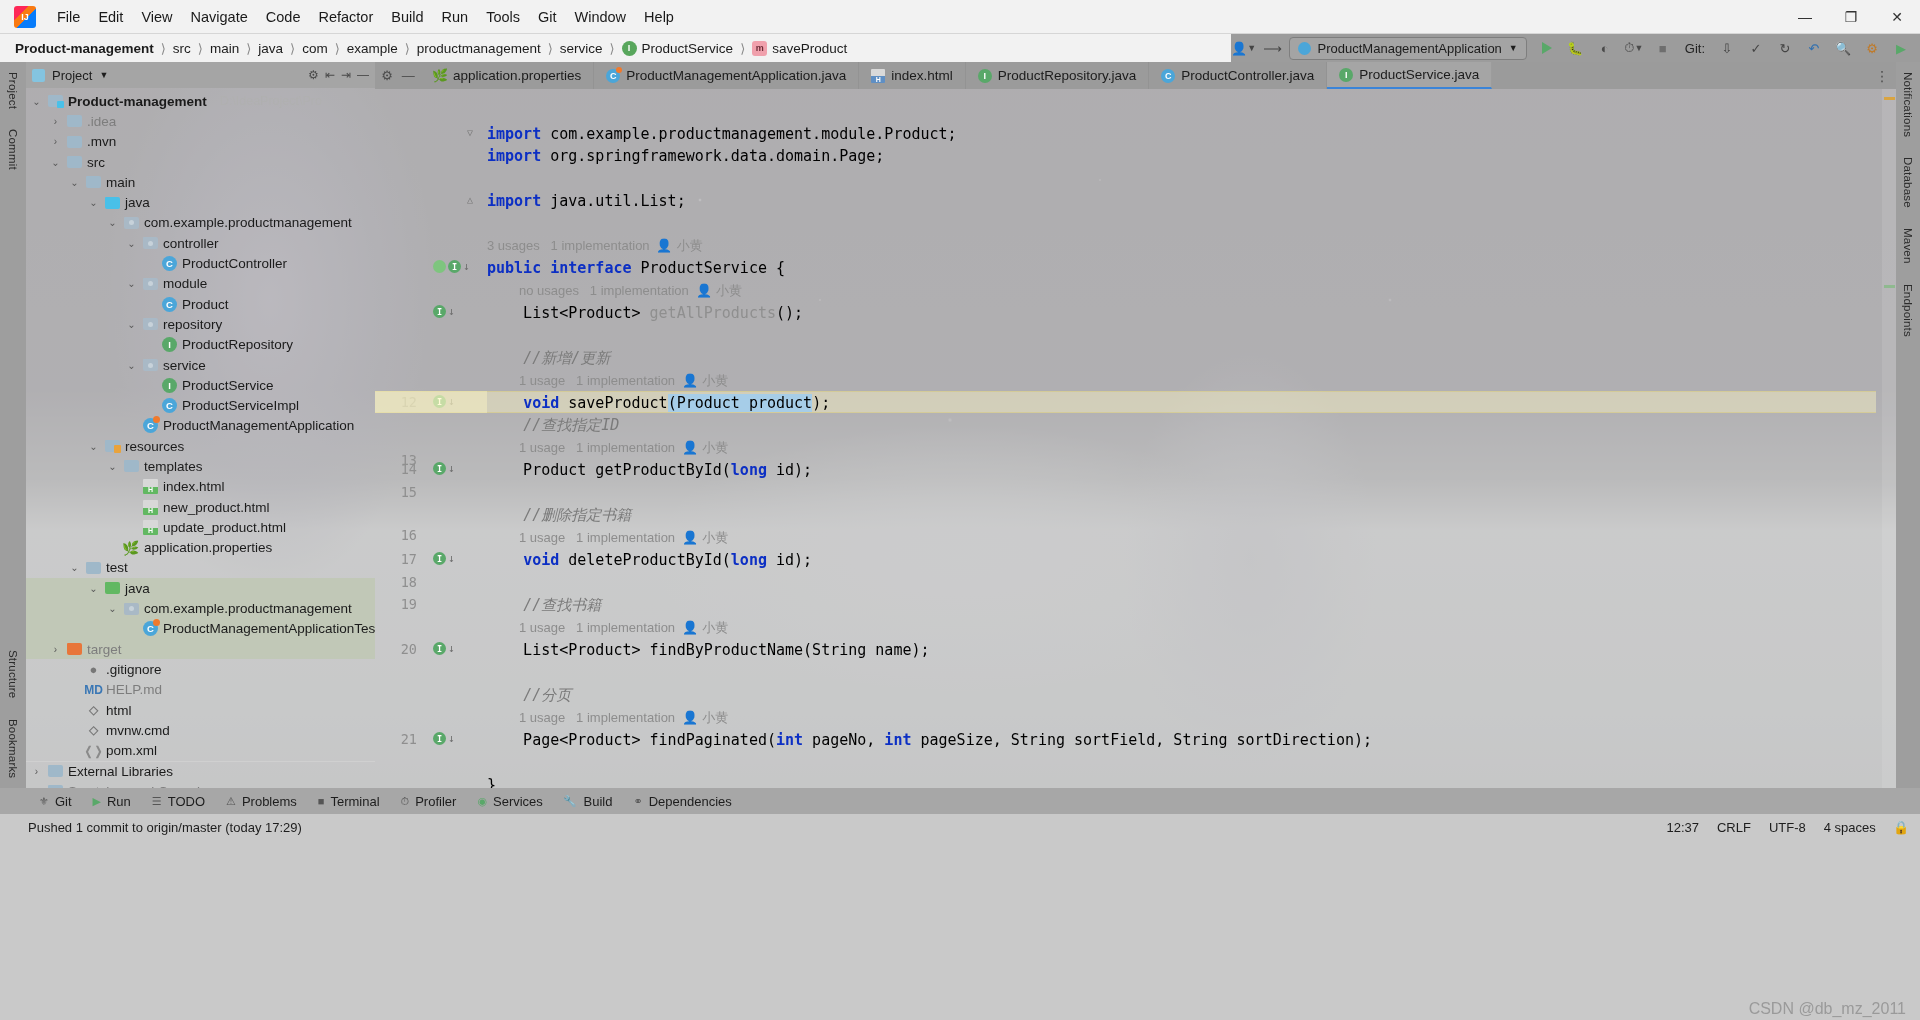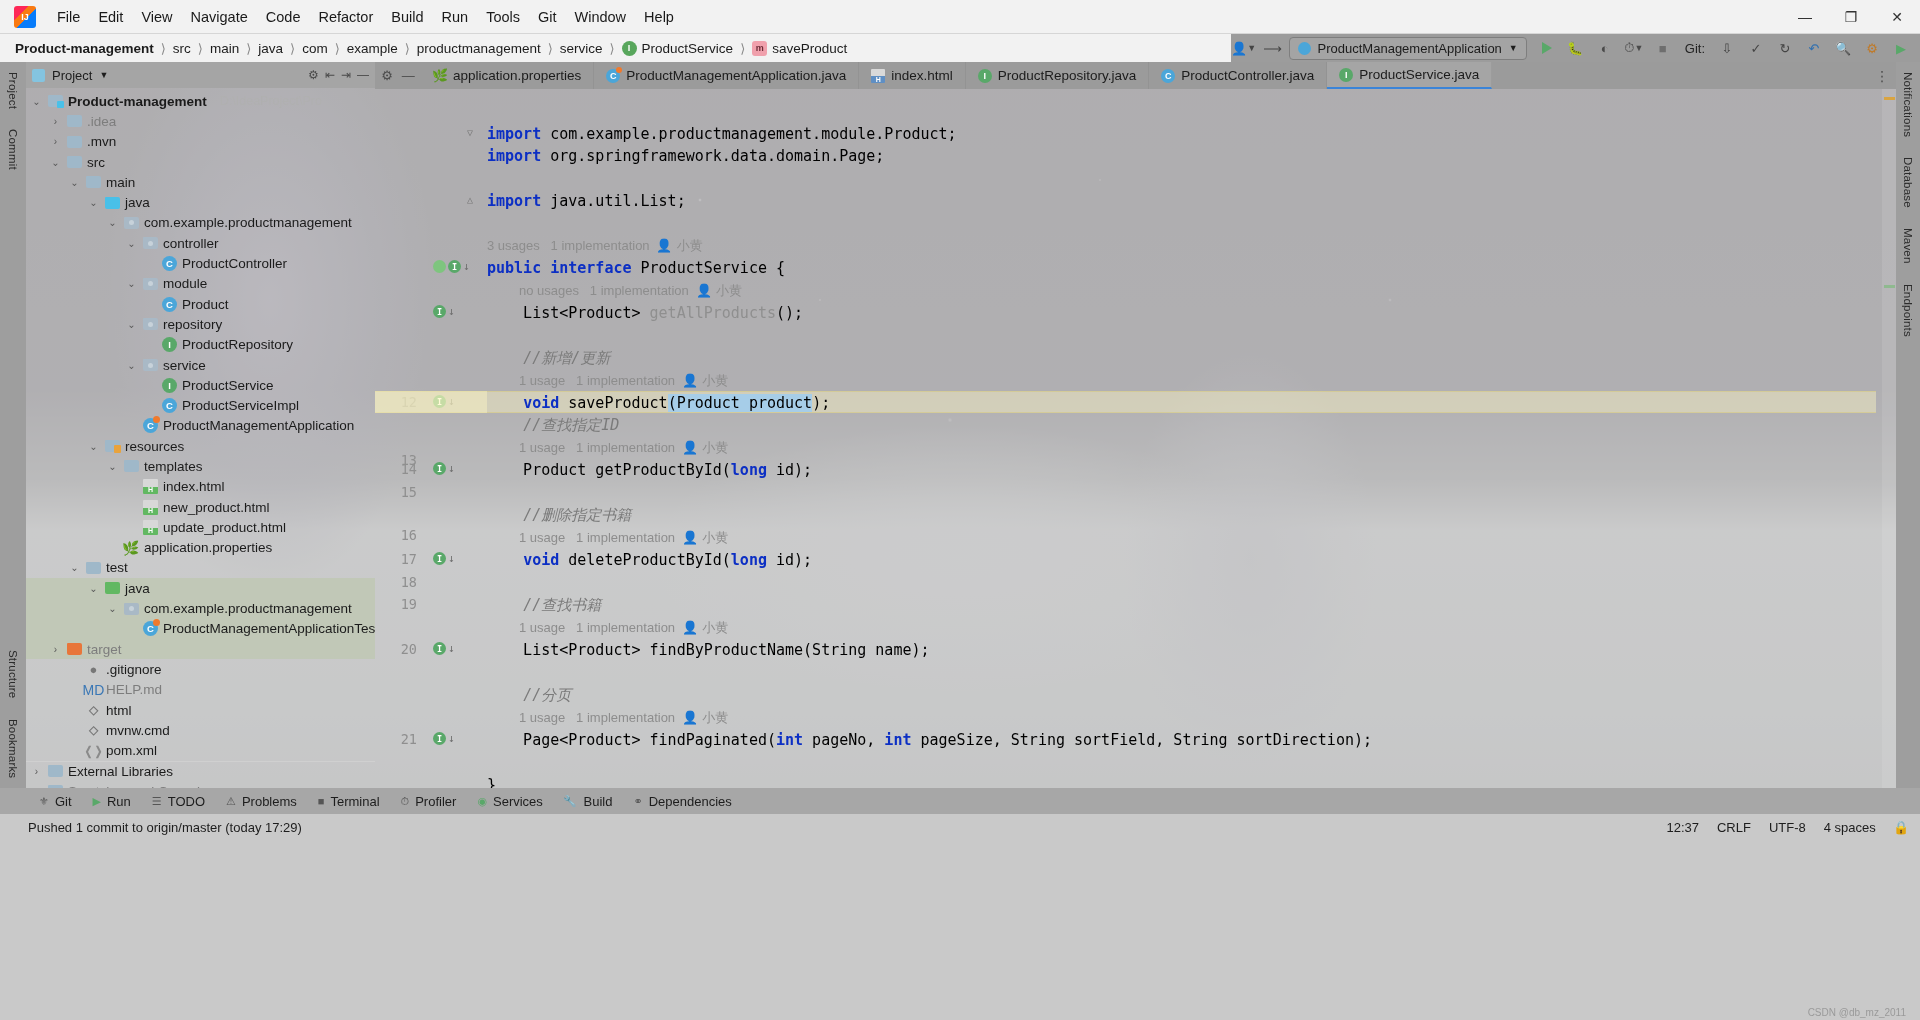--- a/index.html
+++ b/index.html
@@ -97,21 +97,21 @@
   .folder.res::after{content:"";position:absolute;right:-1px;bottom:-1px;width:7px;height:8px;background:#e8a33d;border-radius:1px;}
   .folder.mod::after{content:"";position:absolute;right:-1px;bottom:-1px;width:7px;height:7px;background:#49c0e8;border-radius:1px;}
   .fic{width:15px;height:15px;flex:none;border-radius:50%;display:flex;align-items:center;justify-content:center;font-size:9.5px;font-weight:bold;color:#fff;}
   .fic.c{background:#4ba6d9;}
   .fic.i{background:#59a869;}
   .fic.spring{background:#4ba6d9;position:relative;}
   .fic.spring::after{content:"";position:absolute;right:-2px;top:-2px;width:7px;height:7px;background:#f07a2d;border-radius:50%;}
   .fic.html{border-radius:1px;background:linear-gradient(to bottom,#d8d8d8 0 52%,#62b862 52% 100%);color:#fff;font-size:7px;align-items:flex-end;padding-bottom:1px;}
   .fic.props{background:transparent;color:#62b862;font-size:14px;}
   .fic.git{background:transparent;color:#777;font-size:13px;}
-  .fic.md{background:transparent;color:#3a77b5;font-size:14px;font-weight:normal;}
+  .fic.md{background:transparent;color:#3a77b5;font-size:12px;font-weight:bold;}
   .fic.file{background:transparent;color:#777;font-size:12px;}
   .fic.xml{background:transparent;color:#8a8a8a;font-size:12px;}
   .dim{color:#7d7d7d;}
   .bold{font-weight:bold;}
   .path-hint{color:#b0b0b0;font-size:12.5px;padding-left:8px;}
   #extlib-row{border-top:1px solid rgba(255,255,255,.16);}
 
   
   #editor { top:62px; left:375px; width:1521px; height:726px; }
   #tabbar { height:27px; display:flex; align-items:stretch; background:#9b9b9b; }
@@ -153,21 +153,21 @@
 
   
   #botbar { top:788px; left:0; width:1920px; height:26px; background:#a7a7a7; display:flex; align-items:center; padding-left:30px; gap:3px; font-size:13px; color:#1d1d1d;}
   .bitem{display:flex;align-items:center;gap:6px;padding:3px 9px;white-space:nowrap;}
   .bico{color:#555;font-size:11px;}
 
   
   #statusbar { top:814px; left:0; width:1920px; height:26px; background:#c9c9c9; display:flex; align-items:center; font-size:13px; color:#1d1d1d; padding:0 10px; }
   #status-left{padding-left:18px;}
   #status-right{margin-left:auto;display:flex;align-items:center;gap:18px;}
-  #watermark{position:absolute;right:14px;bottom:2px;font-size:10px;color:#9a9a9a;font-family:"Liberation Sans",sans-serif;z-index:6;}
+  #watermark{position:absolute;right:14px;bottom:2px;font-size:16px;color:#9a9a9a;font-family:"Liberation Sans",sans-serif;z-index:6;}
   #botfill{top:840px;left:0;width:1920px;height:180px;background:#c9c9c9;}
 </style>
 </head>
 <body>
 
 <div id="bgart"></div>
 <div id="veil"></div>
 
 <div id="menubar" class="layer">
   <div id="ij-logo"></div>

